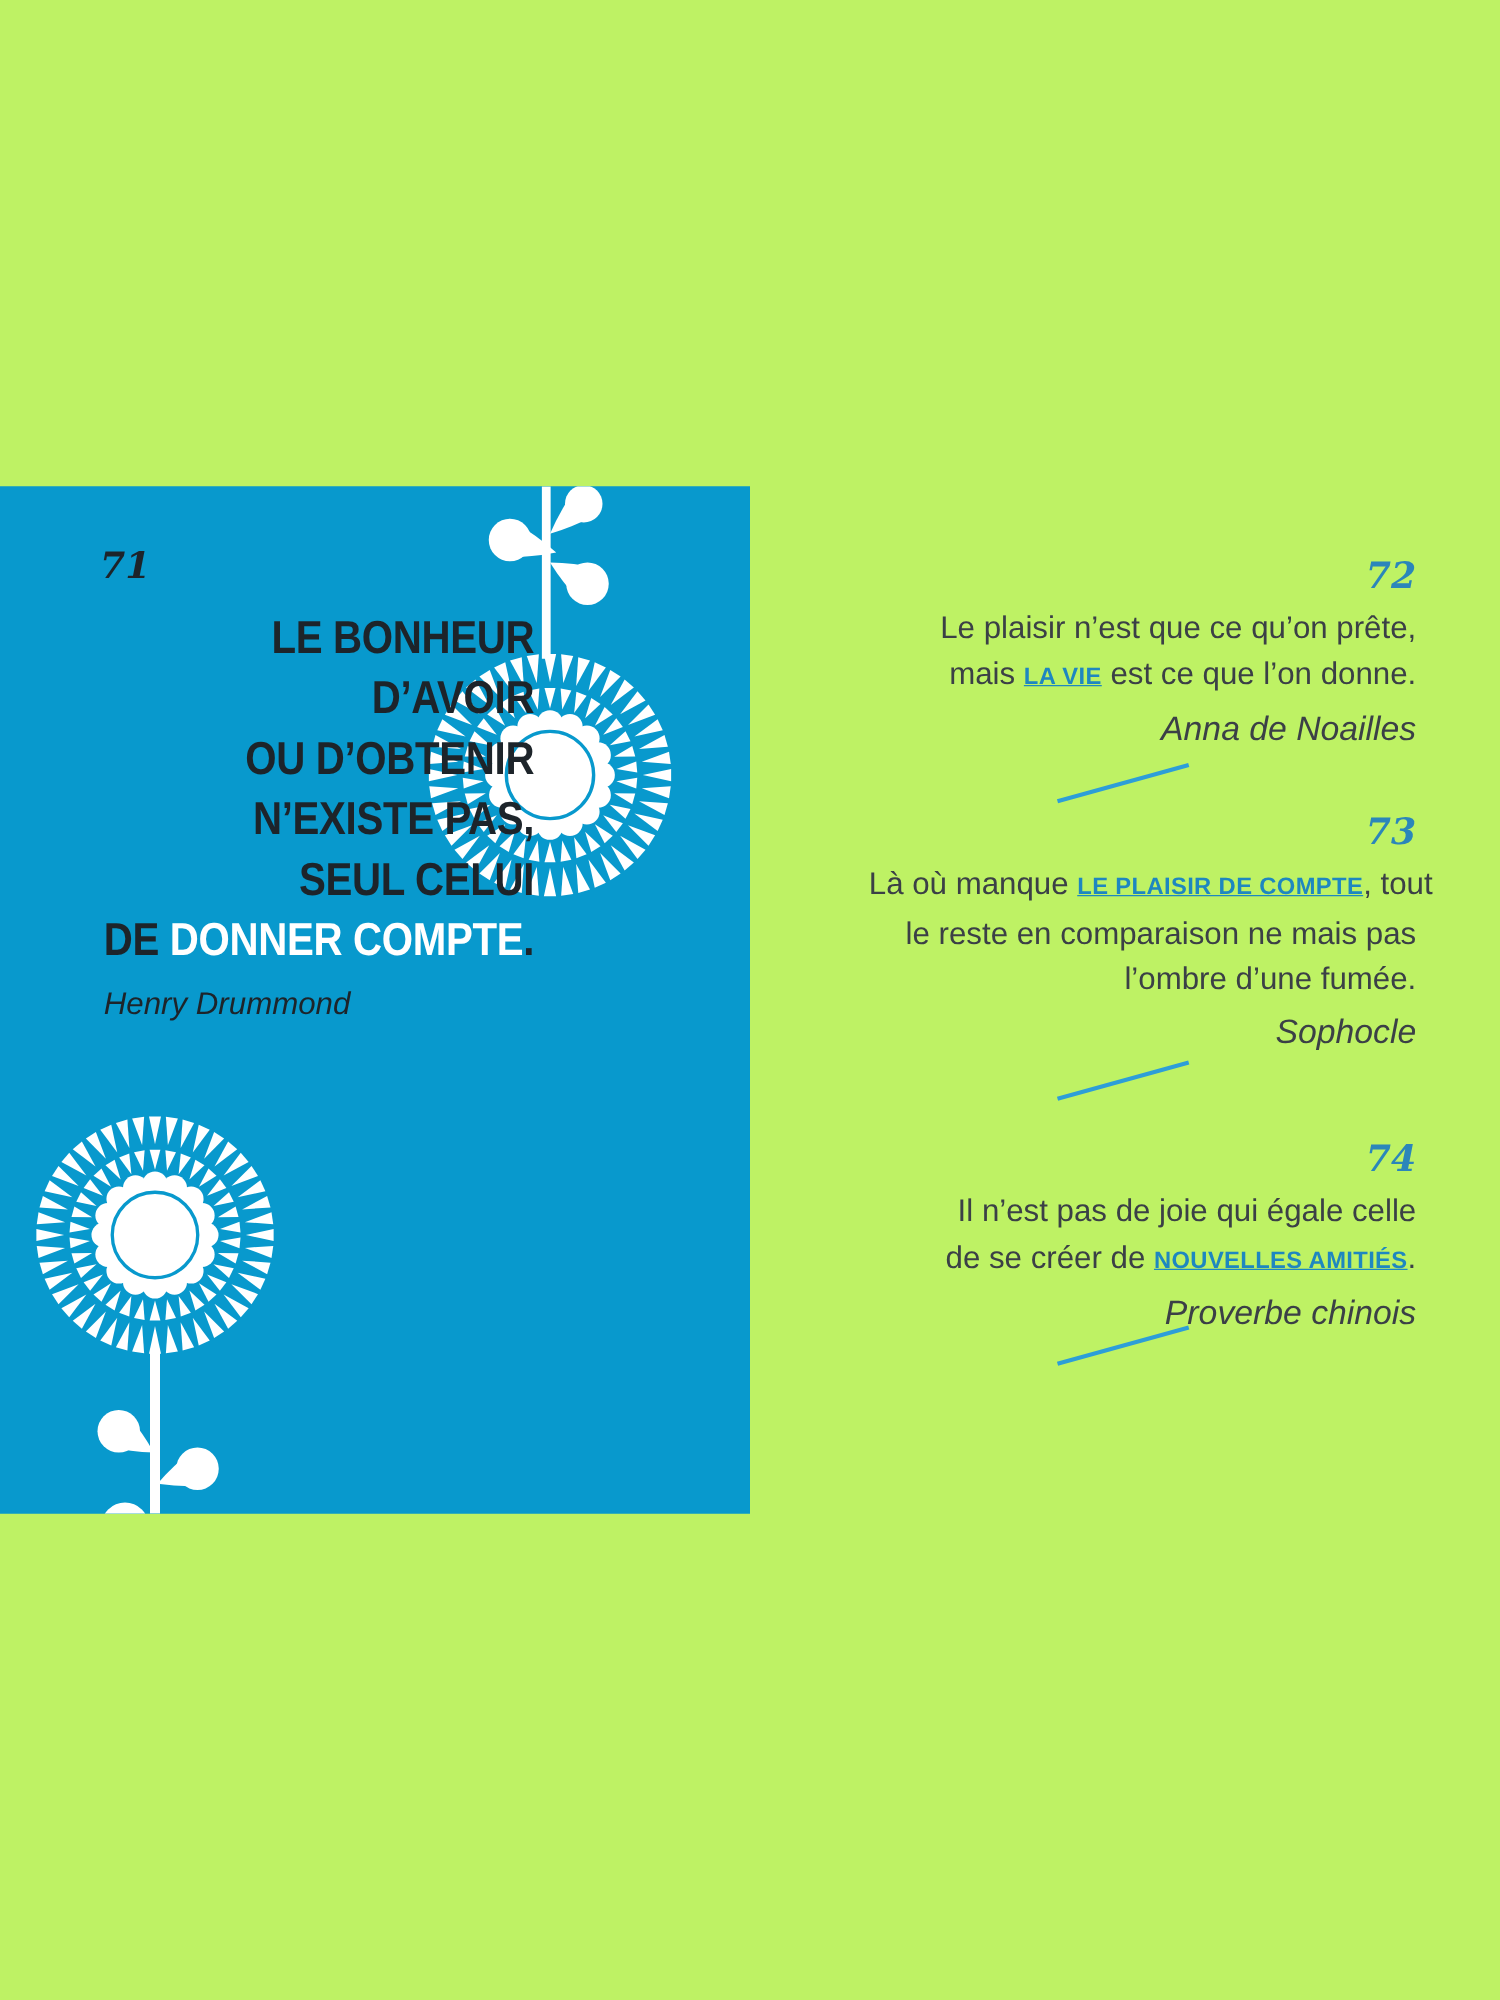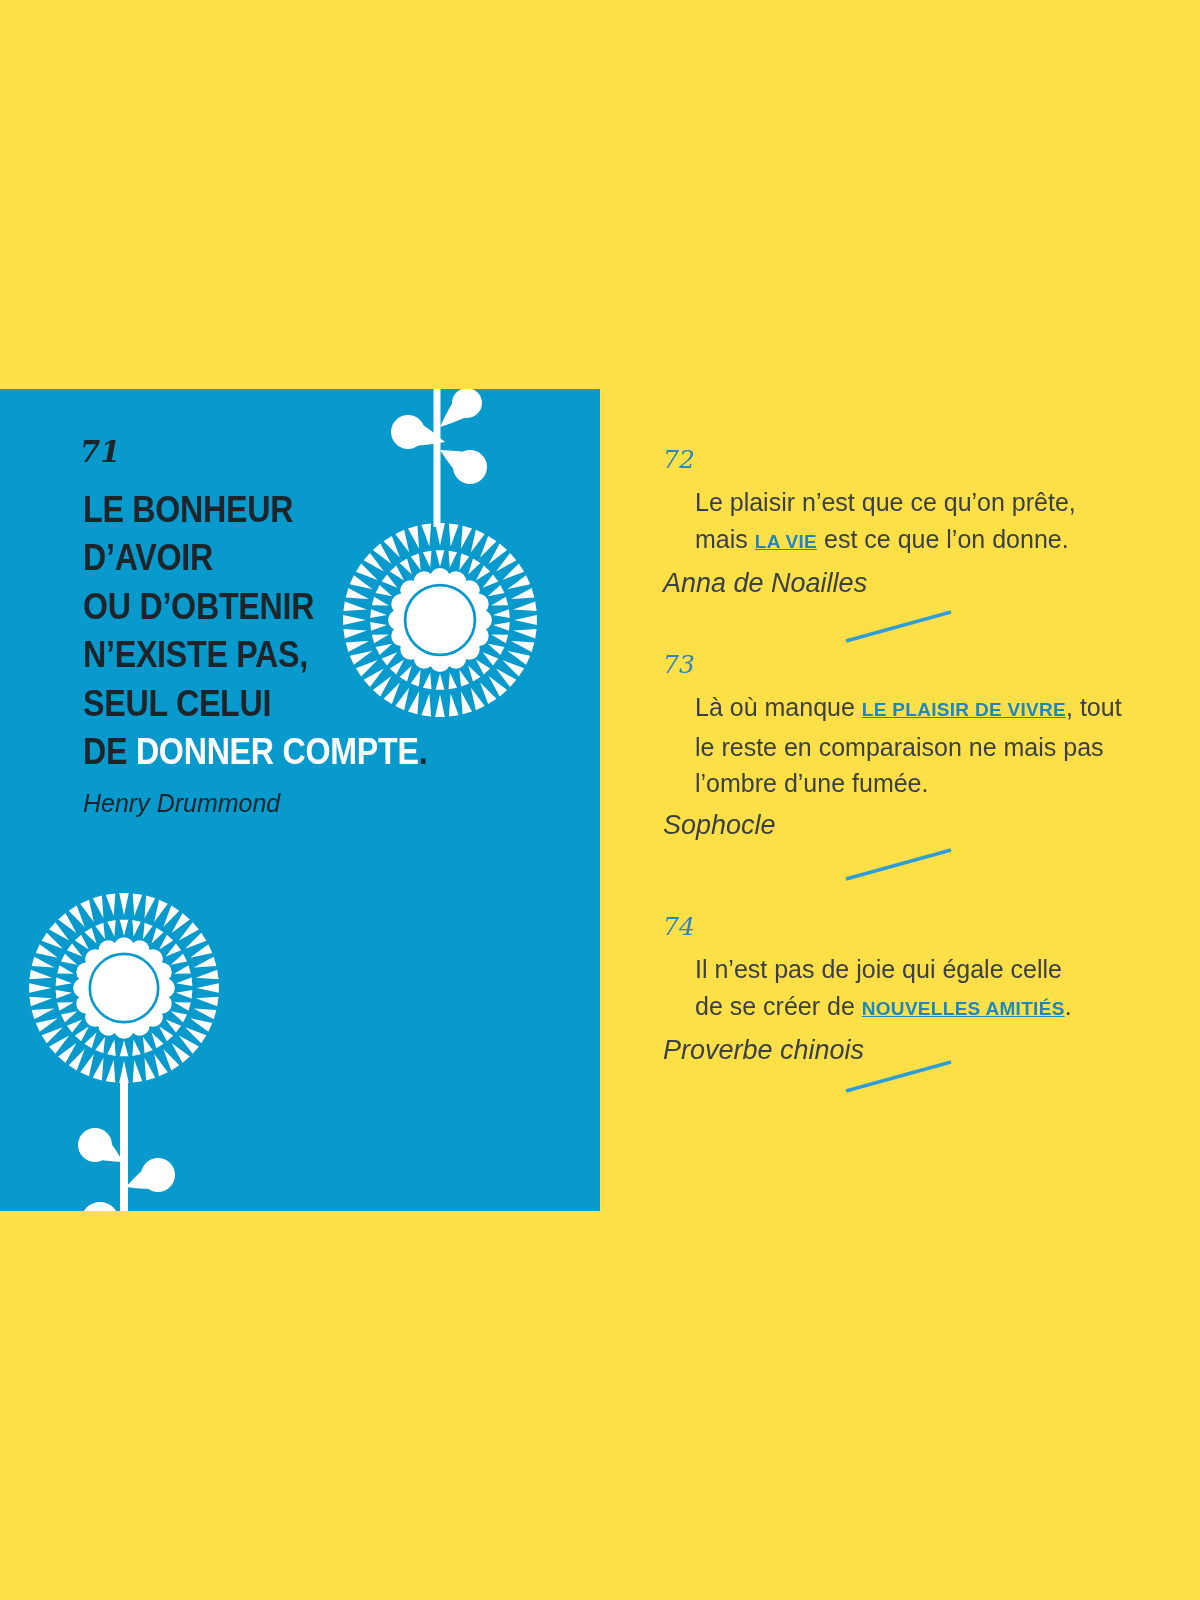--- a/index.html
+++ b/index.html
@@ -1,31 +1,31 @@
 <!DOCTYPE html>
 <html><head>
 <meta charset="utf-8">
 <style>
   html,body{margin:0;padding:0;background:#ffffff;}
-  .page{position:relative;width:1200px;height:1600px;background:#fde047;overflow:hidden;
-        font-family:"Liberation Sans",sans-serif;}
+  .page{position:relative;width:1200px;height:1600px;background:#bef264;overflow:hidden;
+        font-family:"Liberation Sans",sans-serif;text-align:right;}
   
   .panel{position:absolute;left:0;top:389px;width:600px;height:822px;background:#0899cd;overflow:hidden;}
   .panel-art{position:absolute;left:0;top:0;width:600px;height:822px;display:block;}
   .q-number{position:absolute;left:80px;top:48px;font-family:"DejaVu Serif",serif;
             font-style:italic;font-weight:bold;font-size:29px;line-height:30px;color:#1d242a;}
   .q-lines{position:absolute;left:83px;top:97px;transform:scaleX(0.87);transform-origin:0 0;
            font-weight:bold;font-size:37px;line-height:48.4px;letter-spacing:-0.3px;
            color:#1d242a;white-space:nowrap;}
   .q-lines .wh{color:#ffffff;}
   .q-author{position:absolute;left:83px;top:400px;font-style:italic;font-size:25px;color:#1d242a;}
   
   .quote-item{position:absolute;left:663px;width:470px;color:#3b4046;}
-  .quote-item .num{font-family:"DejaVu Serif",serif;font-style:italic;font-weight:normal;
-                   font-size:25px;line-height:32px;color:#2b86ba;margin-bottom:8px;}
+  .quote-item .num{font-family:"DejaVu Serif",serif;font-style:italic;font-weight:bold;
+                   font-size:29px;line-height:32px;color:#2b86ba;margin-bottom:8px;}
   .quote-item .body{font-size:25px;line-height:36.5px;white-space:nowrap;margin-left:32px;}
   .quote-item .body .hl{color:#1e87c0;font-weight:bold;font-size:0.76em;letter-spacing:0.3px;text-decoration:underline;}
   .quote-item .author{font-style:italic;font-size:27px;line-height:36.5px;margin-top:5px;color:#3b4046;}
   .divider{position:absolute;left:844px;width:110px;height:38px;}
   .divider svg{display:block;}
 </style>
 </head>
 <body>
 
 <div class="page">
@@ -260,21 +260,21 @@
   </article>
   <div class="divider" style="top:607px">
     <svg width="110" height="38" viewBox="0 0 110 38">
       <line x1="2" y1="34" x2="107" y2="5" stroke="#2d9ed8" stroke-width="3.4"></line>
     </svg>
   </div>
 
   <article class="quote-item" style="top:649px">
     <div class="num">73</div>
     <div class="body">
-        <div class="line"><span>Là où manque </span><span class="hl">LE PLAISIR DE VIVRE</span><span>, tout</span></div>
+        <div class="line"><span>Là où manque </span><span class="hl">LE PLAISIR DE COMPTE</span><span>, tout</span></div>
         <div class="line"><span>le reste en comparaison ne mais pas</span></div>
         <div class="line"><span>l’ombre d’une fumée.</span></div>
       </div>
     <div class="author">Sophocle</div>
   </article>
   <div class="divider" style="top:845px">
     <svg width="110" height="38" viewBox="0 0 110 38">
       <line x1="2" y1="34" x2="107" y2="5" stroke="#2d9ed8" stroke-width="3.4"></line>
     </svg>
   </div>

